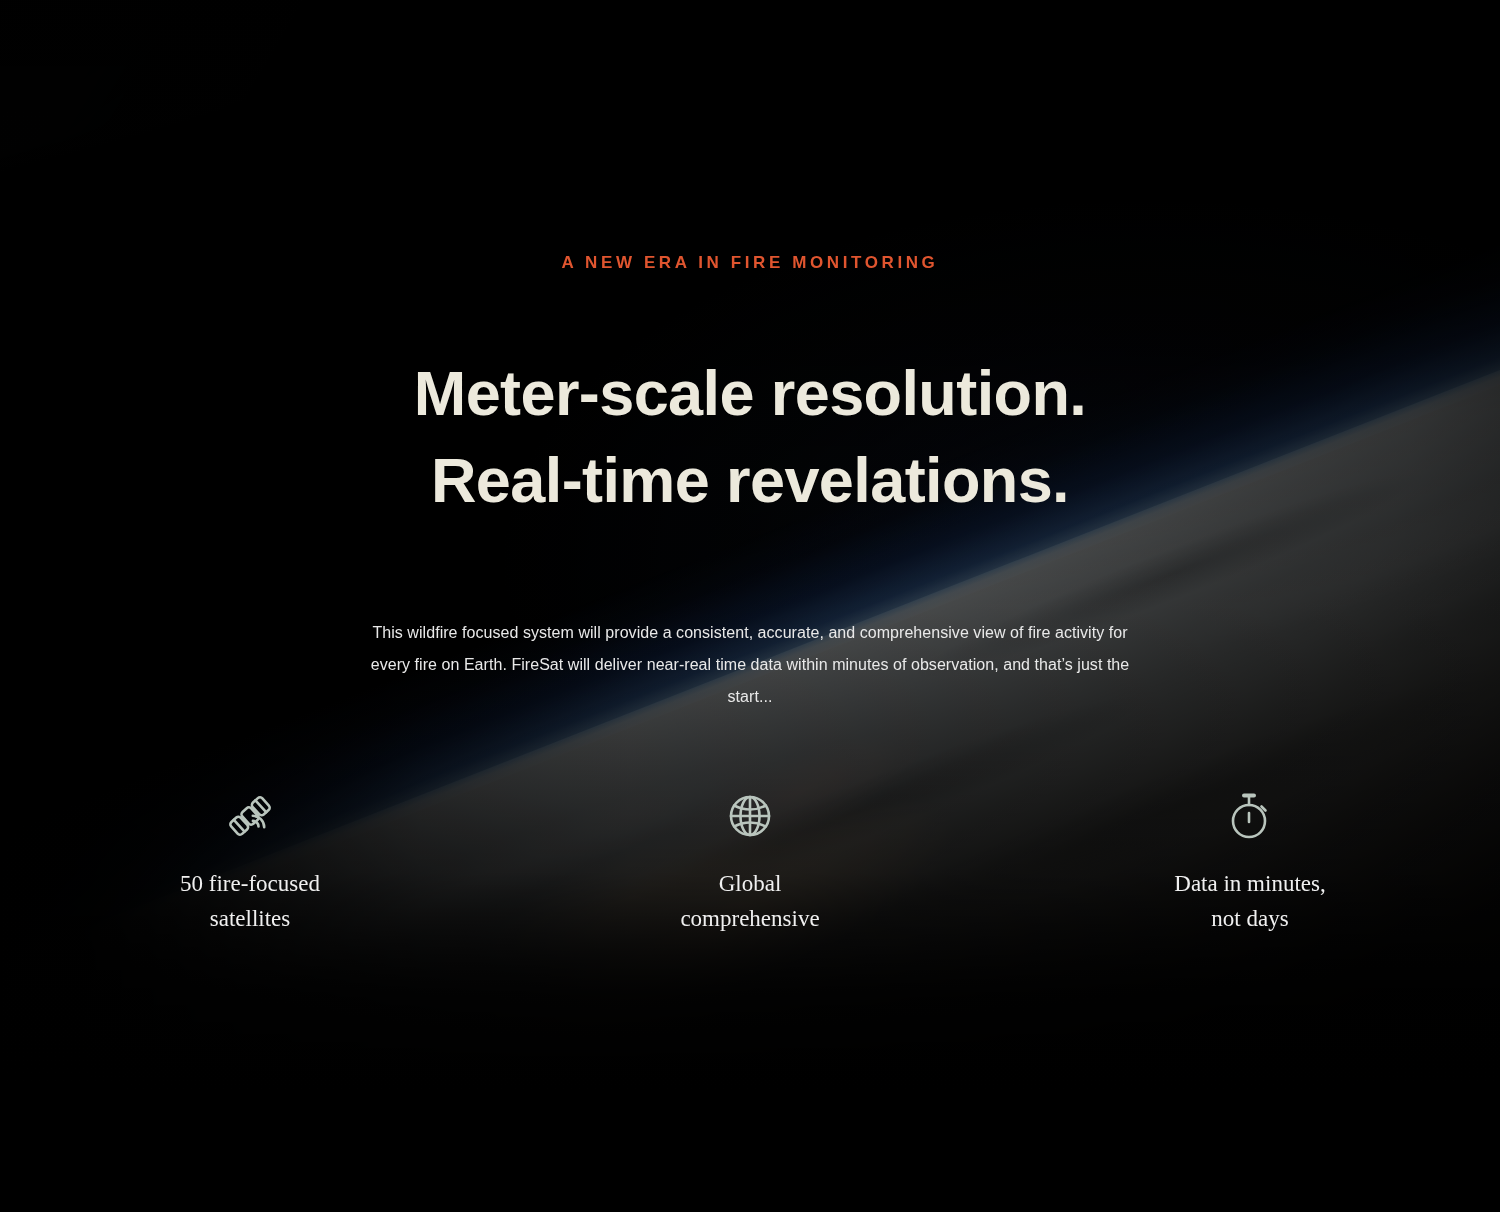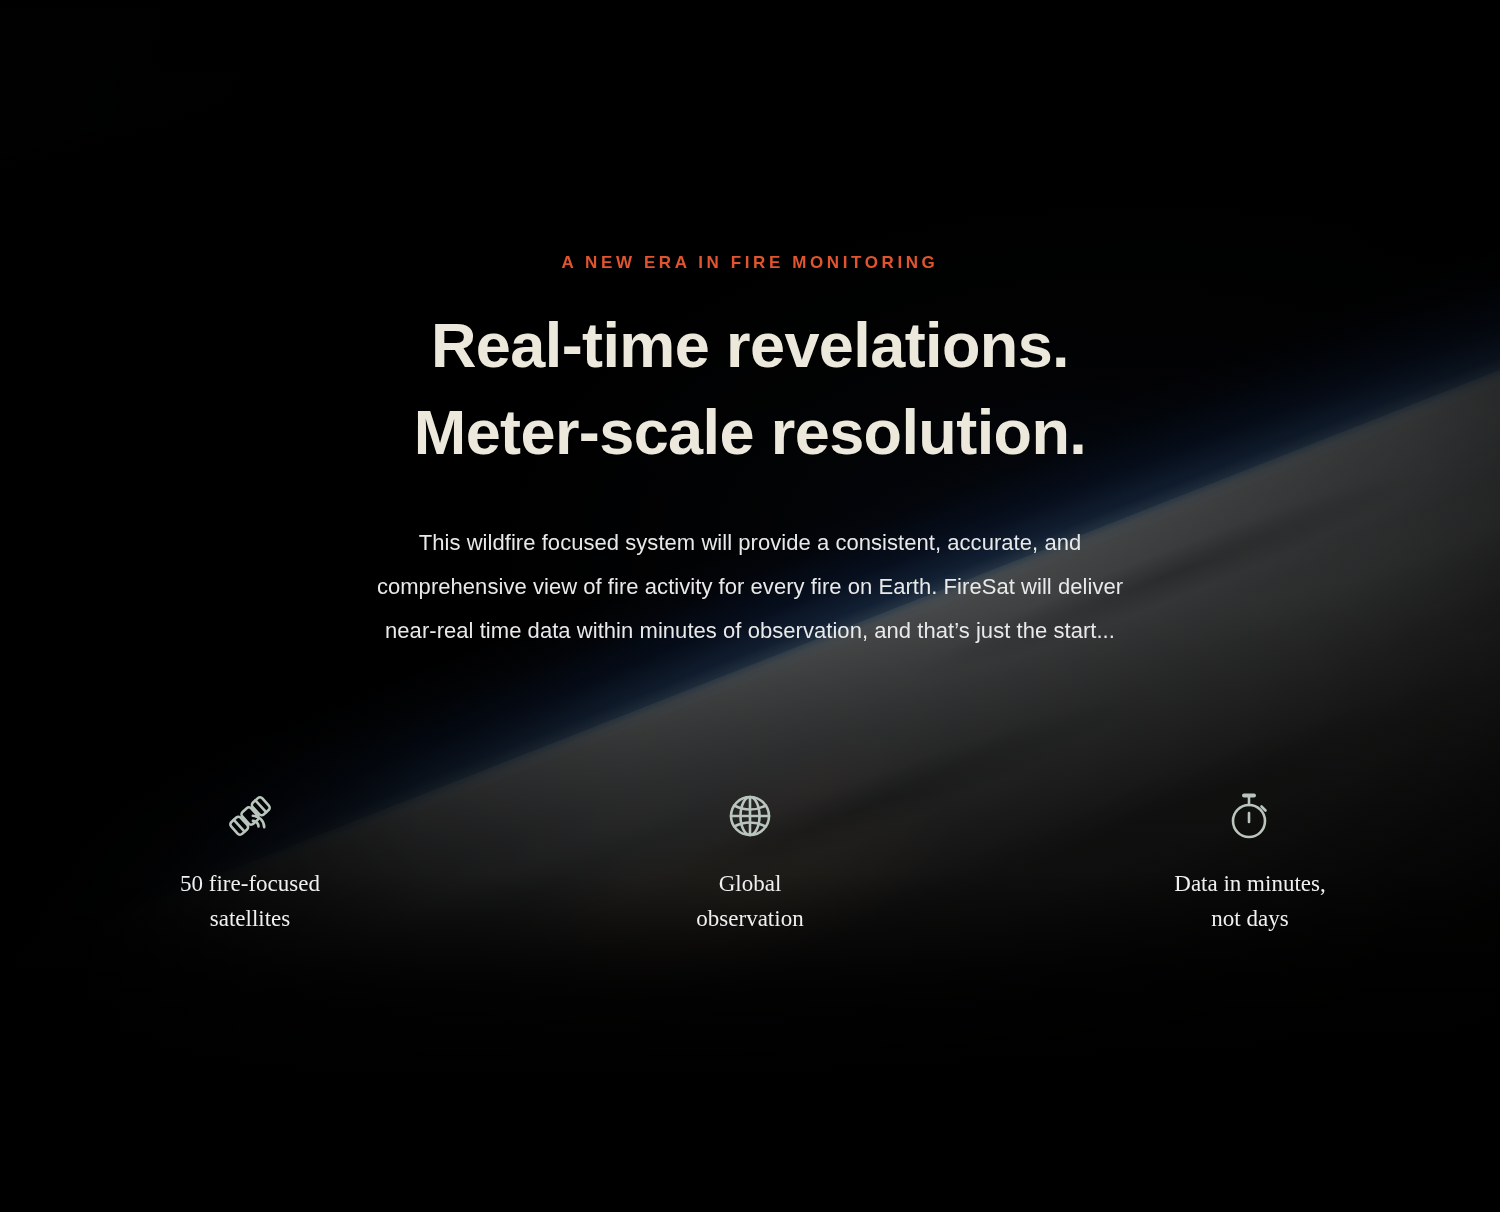--- a/index.html
+++ b/index.html
@@ -154,20 +154,21 @@
   }
 
   
   .content {
     position:absolute;
     inset:0;
     z-index:5;
     display:flex;
     flex-direction:column;
     align-items:center;
+    gap:48px;
   }
 
   .eyebrow {
     margin-top:253px;
     font-size:17px;
     font-weight:bold;
     letter-spacing:3.6px;
     color:#e0552f;
     text-transform:uppercase;
     white-space:nowrap;
@@ -183,21 +184,21 @@
     letter-spacing:-0.6px;
     white-space:nowrap;
   }
   .headline .line { display:block; }
 
   .subcopy {
     margin-top:45px;
     width:790px;
     text-align:center;
     color:#e9e9e9;
-    font-size:22px;
+    font-size:16px;
     line-height:2.0;
     letter-spacing:0.05px;
   }
 
   .features {
     position:absolute;
     left:0; right:0;
     top:788px;
     display:flex;
   }
@@ -239,22 +240,22 @@
   </div>
   <div class="limb-fade-left"></div>
   <div class="corner-shape"></div>
   <div class="vignette"></div>
 
   <div class="content">
 
     <div class="eyebrow">A NEW ERA IN FIRE MONITORING</div>
 
     <h1 class="headline">
+      <span class="line">Meter-scale resolution.</span>
       <span class="line">Real-time revelations.</span>
-      <span class="line">Meter-scale resolution.</span>
     </h1>
 
     <p class="subcopy">This wildfire focused system will provide a consistent, accurate, and comprehensive view of fire activity for every fire on Earth. FireSat will deliver near-real time data within minutes of observation, and that’s just the start...</p>
   </div>
 
   <div class="features">
 
     <div class="feature">
       <span class="feature-icon">
         <svg width="56" height="56" viewBox="0 0 56 56" fill="none" stroke="#b9c5bd" stroke-width="2.6" stroke-linecap="round" stroke-linejoin="round">
@@ -278,21 +279,21 @@
         <svg width="52" height="52" viewBox="0 0 52 52" fill="none" stroke="#b9c5bd" stroke-width="2.6" stroke-linecap="round">
           <circle cx="26" cy="26" r="19"></circle>
           <line x1="7" y1="26" x2="45" y2="26"></line>
           <line x1="26" y1="7" x2="26" y2="45"></line>
           <ellipse cx="26" cy="26" rx="9.5" ry="19"></ellipse>
           <path d="M10.2 15.5a34 34 0 0 0 31.6 0"></path>
           <path d="M10.2 36.5a34 34 0 0 1 31.6 0"></path>
         </svg>
       </span>
       <span class="feature-label">Global
-observation</span>
+comprehensive</span>
     </div>
 
     <div class="feature">
       <span class="feature-icon">
         <svg width="52" height="54" viewBox="0 0 52 54" fill="none" stroke="#b9c5bd" stroke-width="2.6" stroke-linecap="round" stroke-linejoin="round">
           <circle cx="25" cy="32" r="16"></circle>
           <line x1="25" y1="24" x2="25" y2="33"></line>
           <line x1="20" y1="6.5" x2="30" y2="6.5" stroke-width="4"></line>
           <line x1="25" y1="7" x2="25" y2="16"></line>
           <line x1="37.5" y1="17.5" x2="41.5" y2="21.5"></line>

